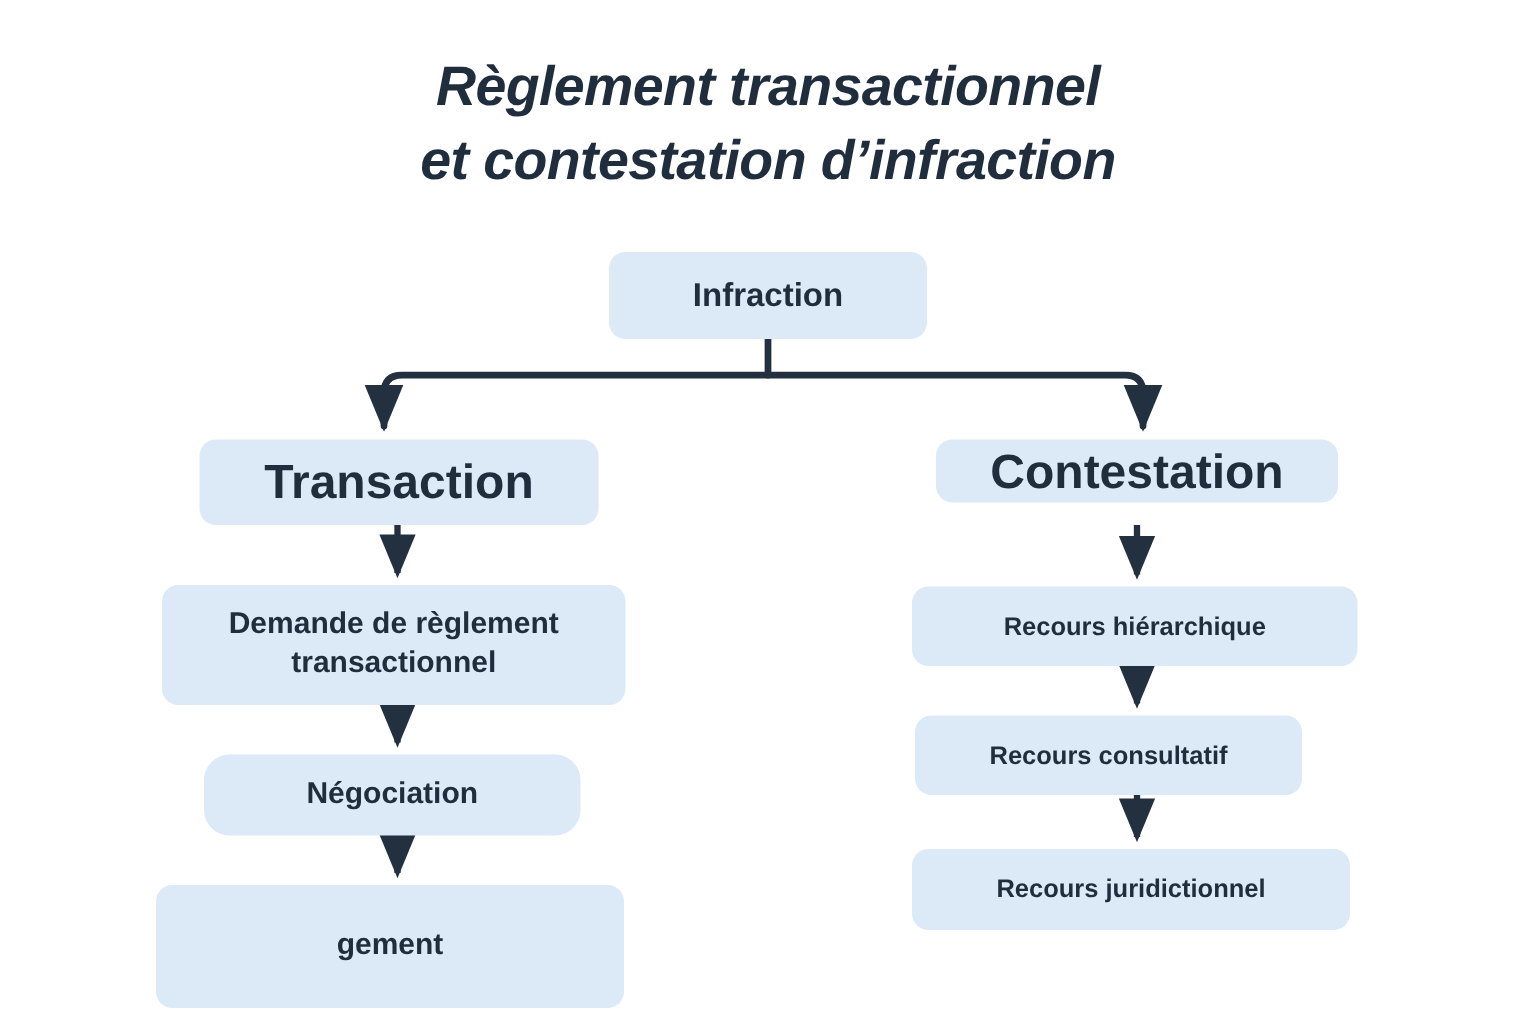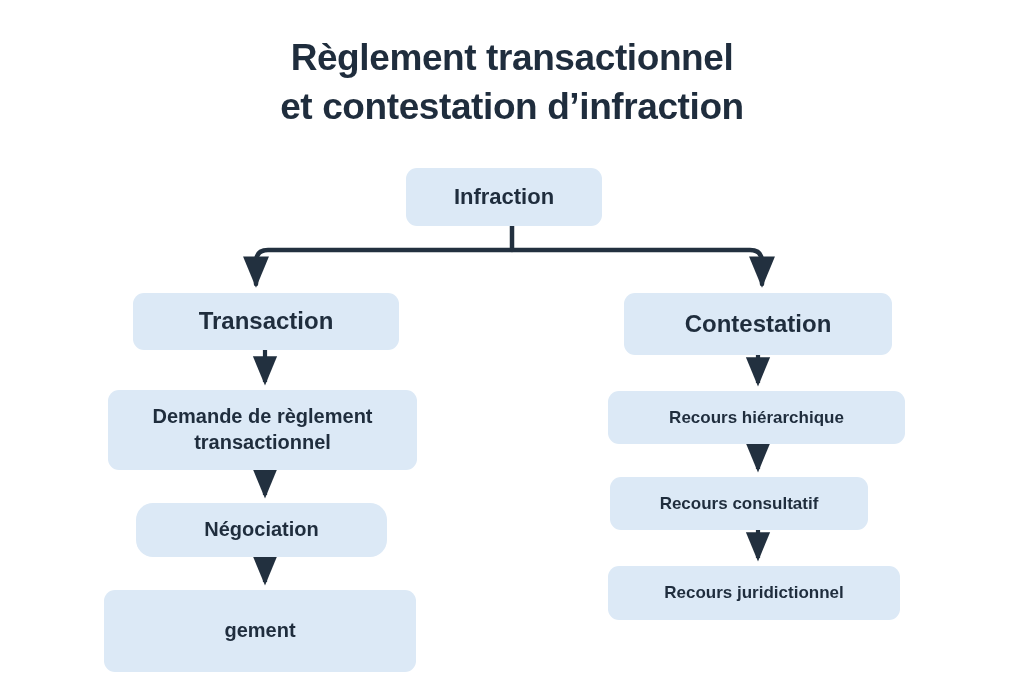--- a/index.html
+++ b/index.html
@@ -27,21 +27,21 @@
     left: 0;
     top: 34px;
     width: 1024px;
     text-align: center;
     font-size: 37px;
     font-weight: 700;
     line-height: 1.32;
     letter-spacing: -0.4px;
     color: #1f2d3d;
   }
-  .title-line { display: block; }
+  .title-line { display: block; font-style: italic; }
 
   
   #connectors {
     position: absolute;
     left: 0;
     top: 0;
     width: 1024px;
     height: 683px;
     pointer-events: none;
   }
@@ -58,21 +58,21 @@
     text-align: center;
     color: #1f2d3d;
     font-weight: 700;
     line-height: 1.28;
     padding: 4px 10px;
   }
   .node-label { display: block; }
 
   
   .node.root       { font-size: 22px; }
-  .node.branch     { font-size: 24px; }
+  .node.branch     { font-size: 32px; }
   .node.step       { font-size: 20px; }
   .node.step-small { font-size: 17px; }
 </style>
 </head>
 <body>
 
 <div id="diagram-root">
 
   <div class="title">
     <span class="title-line">Règlement transactionnel</span>
@@ -94,29 +94,29 @@
 
     <path d="M265,350 L265,382" stroke="#22303f" stroke-width="4.2" fill="none" marker-end="url(#arrowhead)"></path>
     <path d="M265,470 L265,495" stroke="#22303f" stroke-width="4.2" fill="none" marker-end="url(#arrowhead)"></path>
     <path d="M265,557 L265,582" stroke="#22303f" stroke-width="4.2" fill="none" marker-end="url(#arrowhead)"></path>
 
     <path d="M758,350 L758,383" stroke="#22303f" stroke-width="4.2" fill="none" marker-end="url(#arrowhead)"></path>
     <path d="M758,444 L758,469" stroke="#22303f" stroke-width="4.2" fill="none" marker-end="url(#arrowhead)"></path>
     <path d="M758,530 L758,558" stroke="#22303f" stroke-width="4.2" fill="none" marker-end="url(#arrowhead)"></path>
   </svg>
 
-  <div class="node root" style="left:406px; top:168px; width:196px; height:58px;text-align:right;">
+  <div class="node root" style="left:406px; top:168px; width:212px; height:58px;text-align:right;">
     <span class="node-label">Infraction</span>
   </div>
 
   <div class="node branch" style="left:133px; top:293px; width:266px; height:57px;">
     <span class="node-label">Transaction</span>
   </div>
 
-  <div class="node branch" style="left:624px; top:293px; width:268px; height:62px;align-items:center;">
+  <div class="node branch" style="left:624px; top:293px; width:268px; height:42px;align-items:center;">
     <span class="node-label">Contestation</span>
   </div>
 
   <div class="node step" style="left:108px; top:390px; width:309px; height:80px;">
     <span>
       <span class="node-label">Demande de règlement</span>
       <span class="node-label">transactionnel</span>
     </span>
   </div>
 

